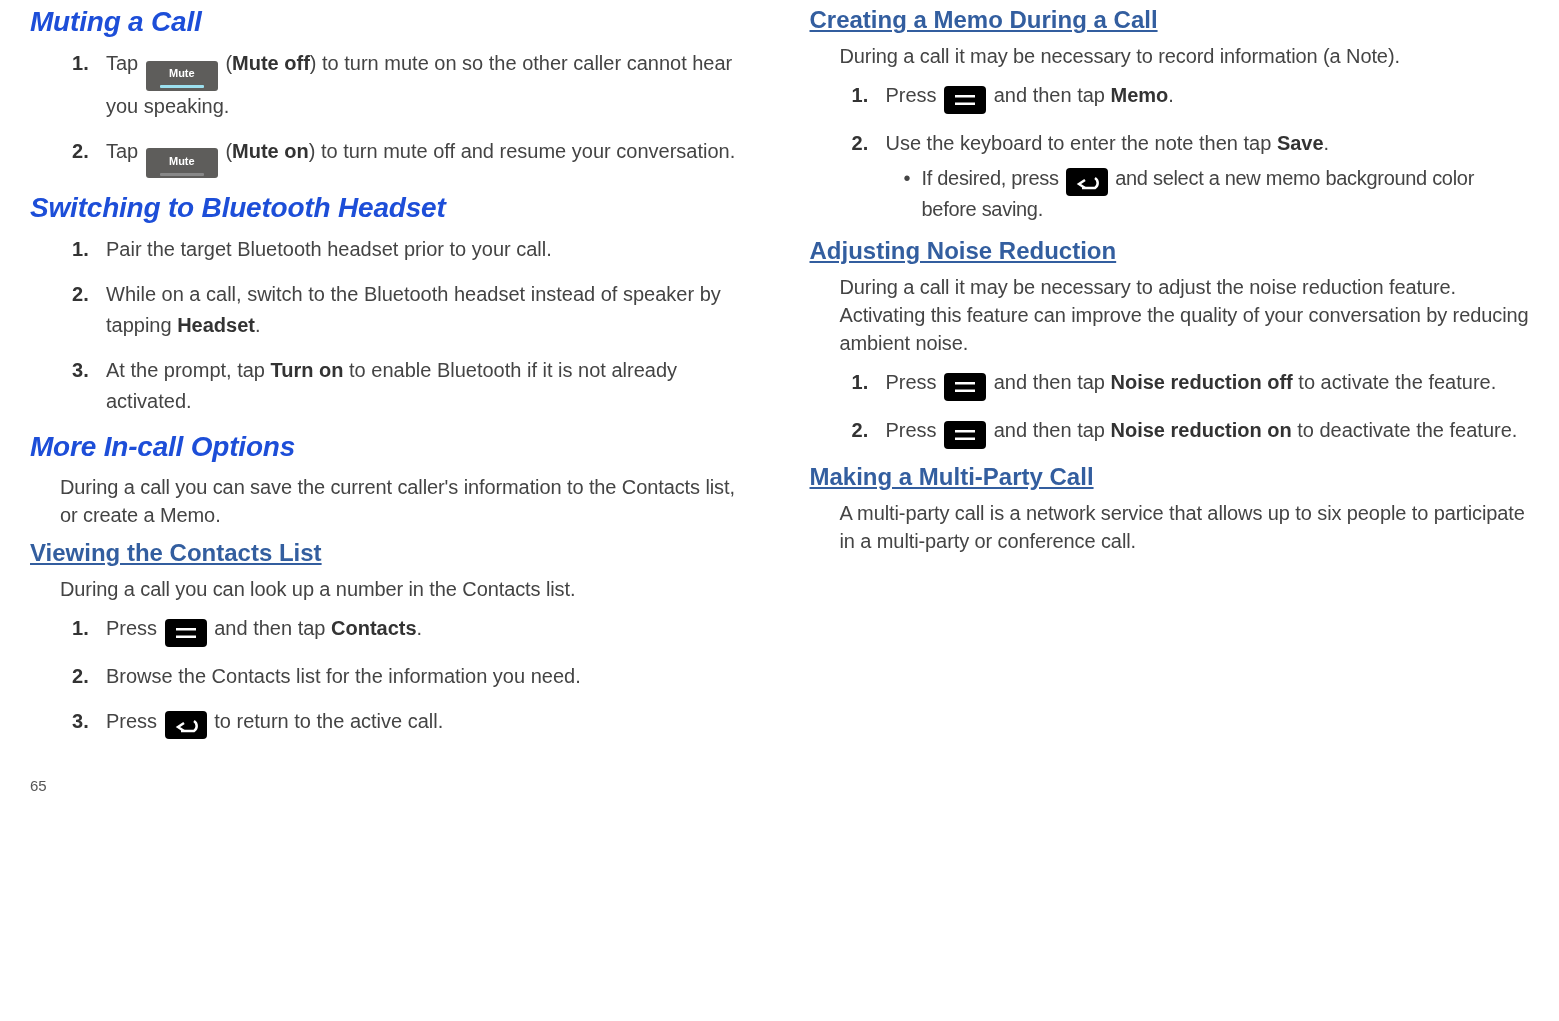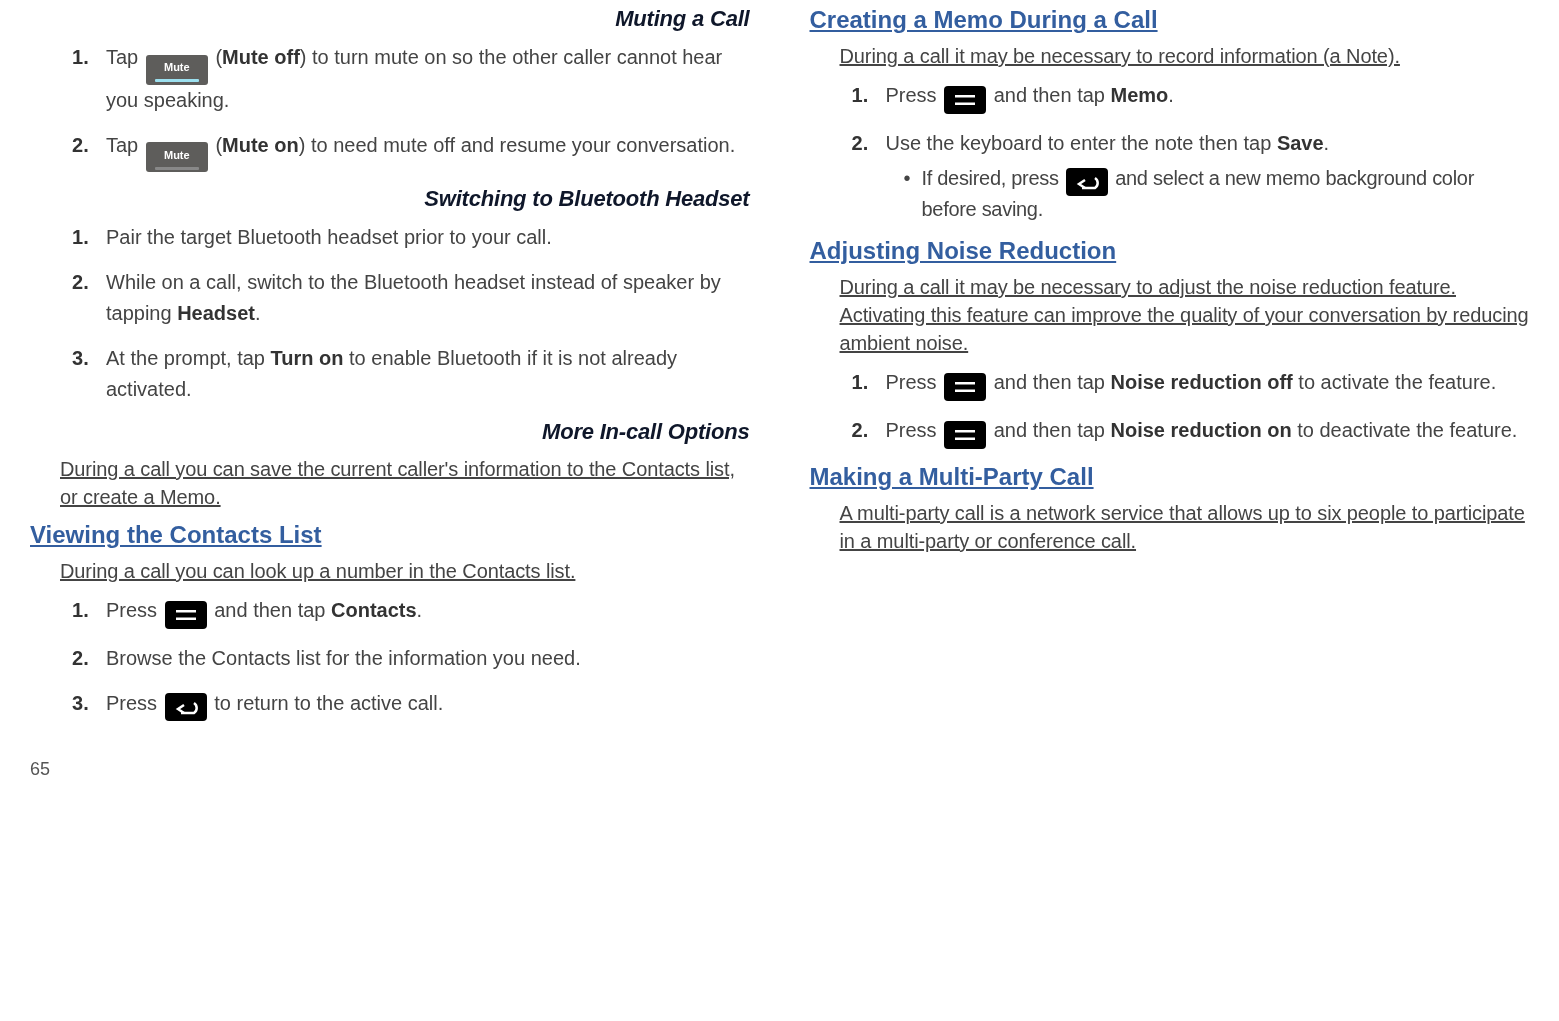--- a/index.html
+++ b/index.html
@@ -15,41 +15,39 @@
       display: flex;
       gap: 60px;
     }
     .col {
       flex: 1;
       min-width: 0;
     }
     .h-section {
       font-style: italic;
       font-weight: 700;
-      color: #0f172a;
-      font-size: 22px;
+      color: #1d4ed8;
+      font-size: 28px;
       margin-top: 6px;
       margin-bottom: 10px;
       letter-spacing: -0.2px;
-      text-align: right;
     }
     .h-sub {
       font-weight: 700;
       color: #335e9f;
       font-size: 24px;
       margin-top: 6px;
       margin-bottom: 8px;
       text-decoration: underline;
     }
     .para {
       margin: 0 0 10px 30px;
       line-height: 1.4;
       color: #444;
       letter-spacing: -0.1px;
-      text-decoration: underline;
     }
     ol.steps {
       list-style: none;
       margin-left: 42px;
       counter-reset: step;
     }
     ol.steps > li {
       counter-increment: step;
       position: relative;
       padding-left: 34px;
@@ -84,21 +82,21 @@
       left: 0;
       top: 0;
       color: #444;
     }
     .bold { font-weight: 700; color: #333; }
     .mute-btn {
       display: inline-flex;
       flex-direction: column;
       align-items: center;
       justify-content: center;
-      width: 62px;
+      width: 72px;
       height: 30px;
       background: #5e5d5b;
       color: #fff;
       font-size: 11px;
       font-weight: 600;
       border-radius: 3px;
       vertical-align: -7px;
       padding-top: 2px;
       margin: 0 2px;
     }
@@ -123,21 +121,21 @@
       width: 42px;
       height: 28px;
       background: #000;
       border-radius: 4px;
       vertical-align: -6px;
       margin: 0 2px;
     }
     .icon-box svg { display: block; }
     .pagenum {
       margin-top: 24px;
-      font-size: 18px;
+      font-size: 15px;
       color: #555;
     }
   </style>
 </head>
 <body>
 
 <div class="page">
 
   <div class="col">
 
@@ -150,21 +148,21 @@
           <span class="mute-bar"></span>
         </span>
         <span> (</span><span class="bold">Mute off</span><span>) to turn mute on so the other caller cannot hear you speaking.</span>
       </li>
       <li>
         <span>Tap </span>
         <span class="mute-btn on">
           <span>Mute</span>
           <span class="mute-bar"></span>
         </span>
-        <span> (</span><span class="bold">Mute on</span><span>) to need mute off and resume your conversation.</span>
+        <span> (</span><span class="bold">Mute on</span><span>) to turn mute off and resume your conversation.</span>
       </li>
     </ol>
 
     <div class="h-section">Switching to Bluetooth Headset</div>
     <ol class="steps">
       <li>
         <span>Pair the target Bluetooth headset prior to your call.</span>
       </li>
       <li>
         <span>While on a call, switch to the Bluetooth headset instead of speaker by tapping </span><span class="bold">Headset</span><span>.</span>

